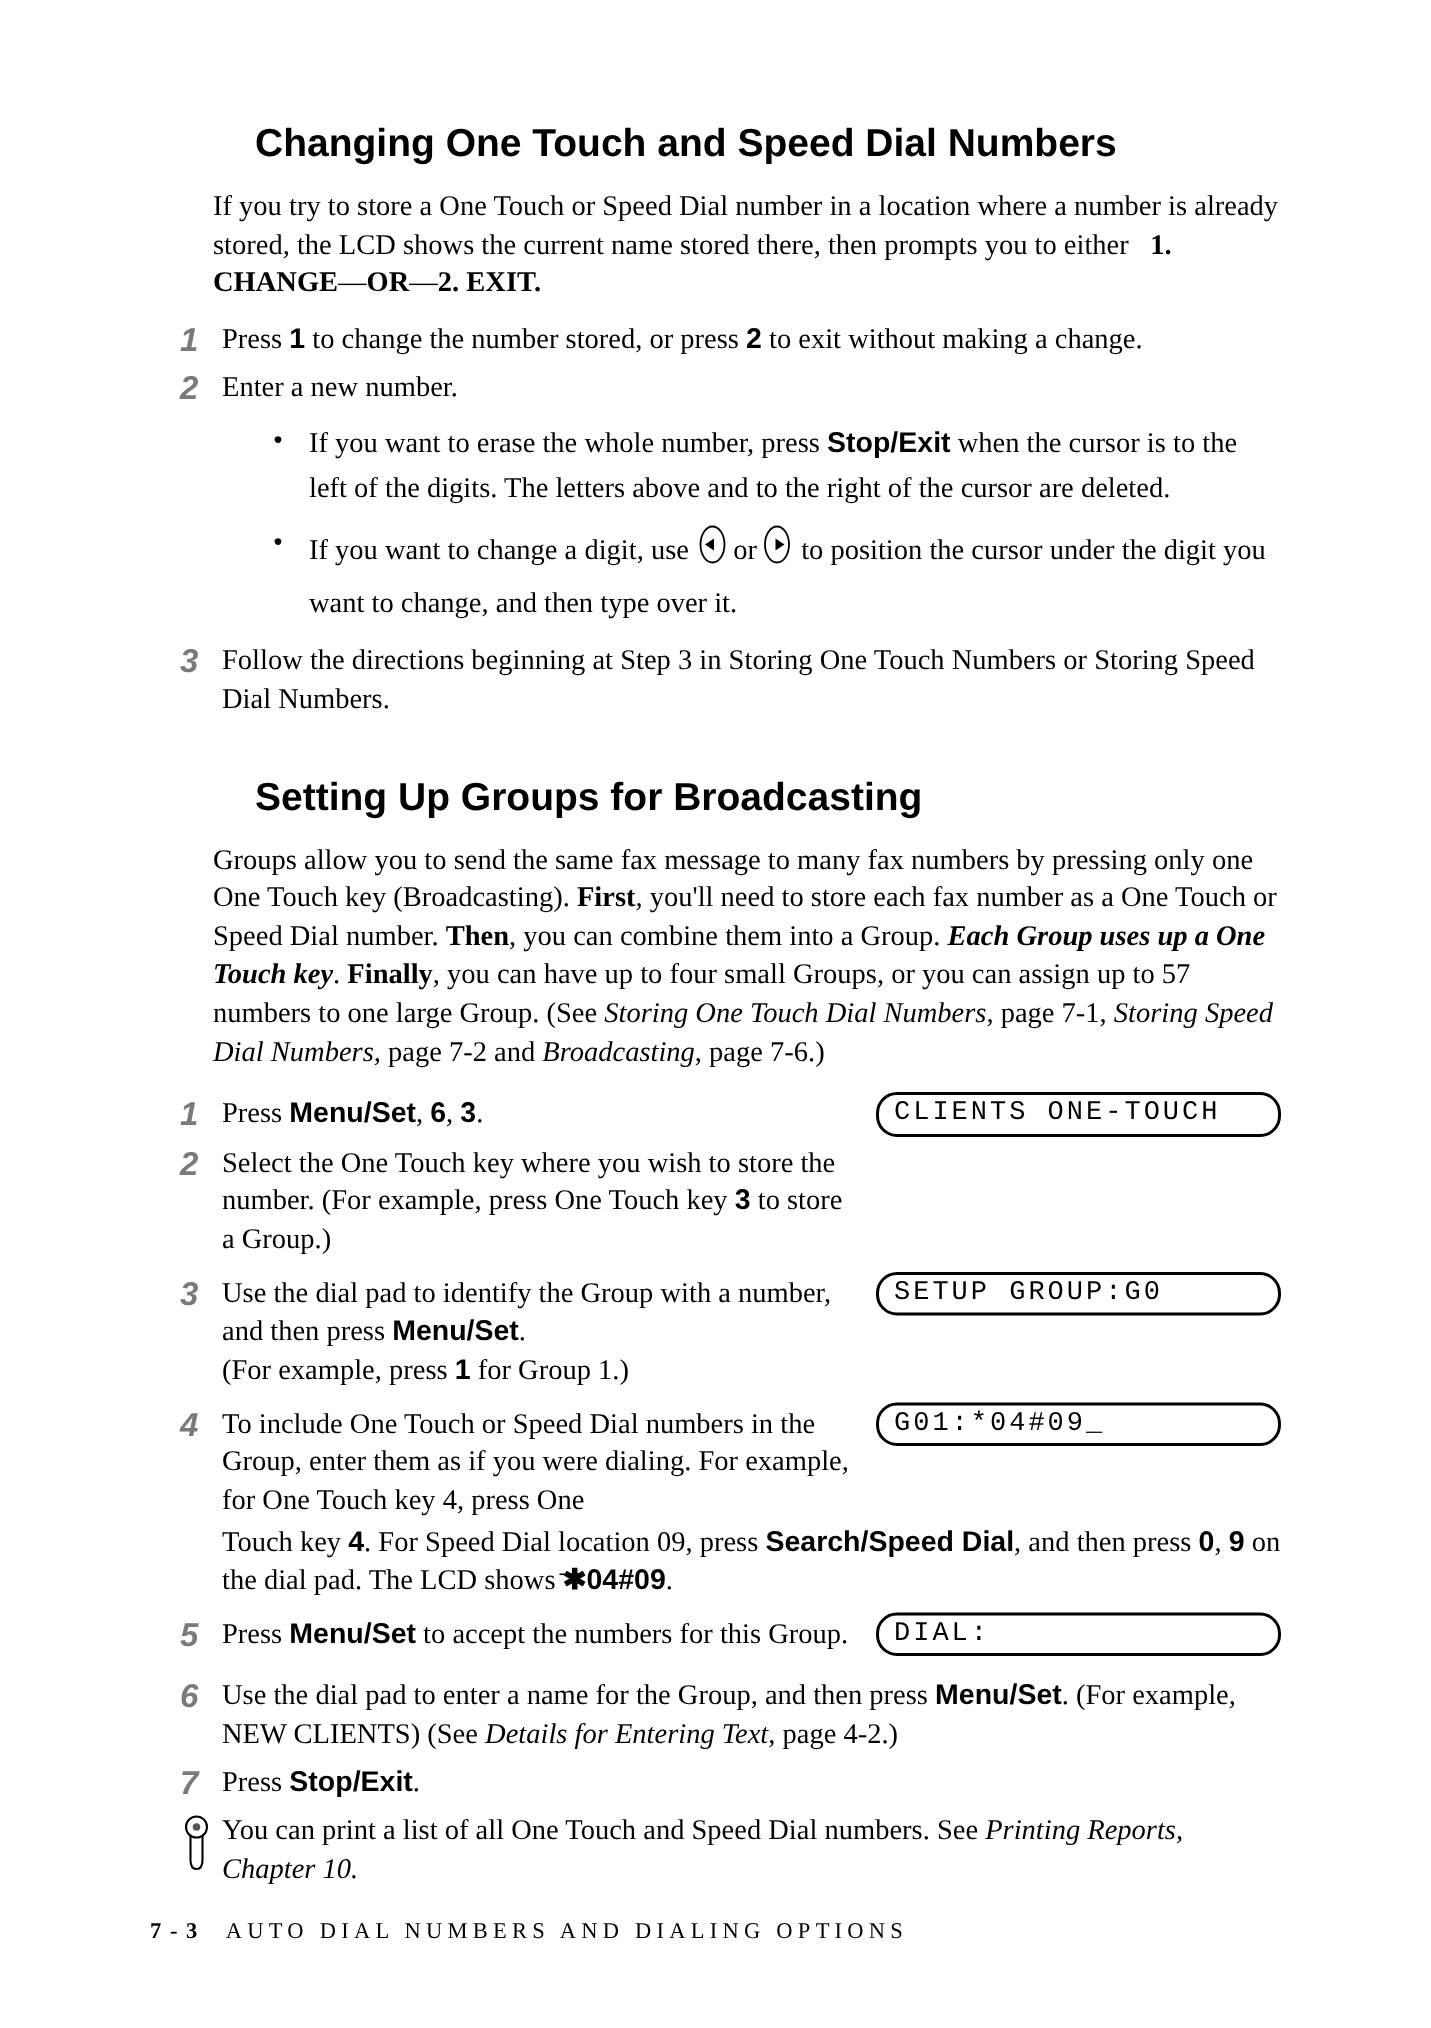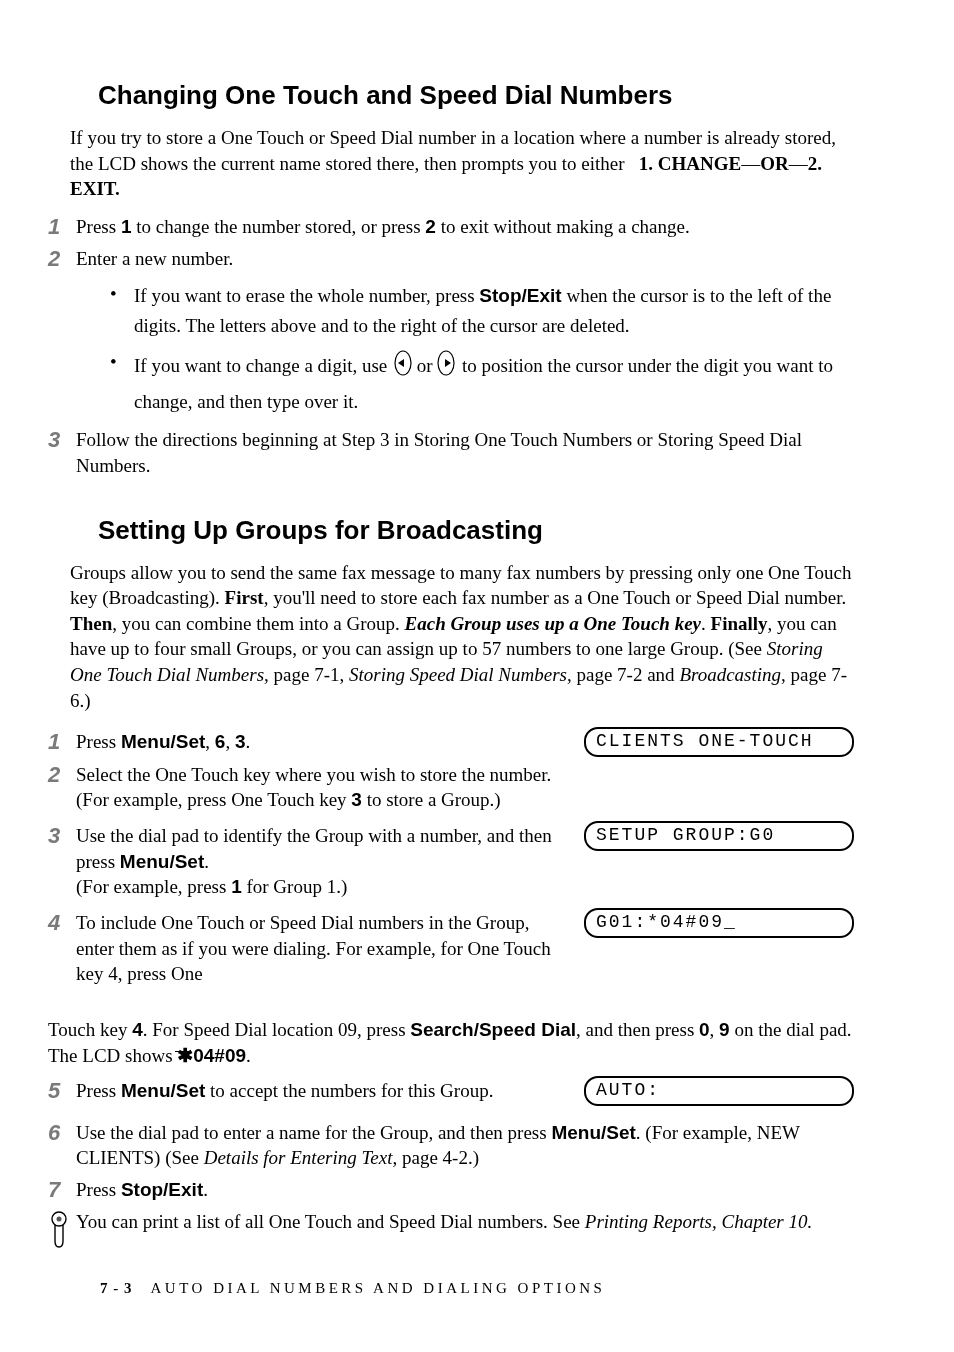--- a/index.html
+++ b/index.html
@@ -7,21 +7,21 @@
     margin: 0;
     padding: 0;
     width: 954px;
     background: #fff;
     font-family: "Times New Roman", Times, serif;
     color: #000;
   }
   .page {
     width: 954px;
     min-height: 1352px;
-    padding: 80px 100px 40px 48px;
+    padding: 80px 100px 40px 120px;
     box-sizing: border-box;
     position: relative;
   }
   h2.section {
     font-family: Helvetica, Arial, sans-serif;
     font-weight: bold;
     font-size: 26px;
     margin: 0 0 14px 50px;
   }
   p.body {
@@ -223,38 +223,38 @@
         <div class="num">4</div>
         <div class="txt">
           To include One Touch or Speed Dial numbers in the Group, enter them as if you were dialing. For example, for One Touch key 4, press One
         </div>
       </div>
     </div>
     <div class="right">
       <span class="lcd">G01:*04#09_</span>
     </div>
   </div>
-  <div class="num-item" style="margin-top:-4px;flex-direction:column;">
+  <div class="num-item" style="margin-top:-4px;">
     <div class="num"></div>
     <div class="txt">
       Touch key <b class="sans">4</b><span>. For Speed Dial location 09, press </span><b class="sans">Search/Speed Dial</b><span>, and then press </span><b class="sans">0</b><span>, </span><b class="sans">9</b><span> on the dial pad. The LCD shows </span><span style="position:relative;display:inline-block;"><span style="font-family:Helvetica,Arial,sans-serif;font-weight:bold;">✱</span><span style="position:absolute;left:-2px;top:8px;width:16px;border-top:1.5px solid #000;transform:rotate(0deg);"></span></span><b class="sans">04#09</b><span>.</span>
     </div>
   </div>
 
   <div class="two-col">
     <div class="left">
       <div class="num-item">
         <div class="num">5</div>
         <div class="txt">
           <span>Press </span><b class="sans">Menu/Set</b><span> to accept the numbers for this Group.</span>
         </div>
       </div>
     </div>
     <div class="right">
-      <span class="lcd">AUTO:</span>
+      <span class="lcd">DIAL:</span>
     </div>
   </div>
 
   <div class="num-item">
     <div class="num">6</div>
     <div class="txt">
       <span>Use the dial pad to enter a name for the Group, and then press </span><b class="sans">Menu/Set</b><span>. (For example, NEW CLIENTS) (See </span><span class="ital">Details for Entering Text</span><span>, page 4-2.)</span>
     </div>
   </div>
 

